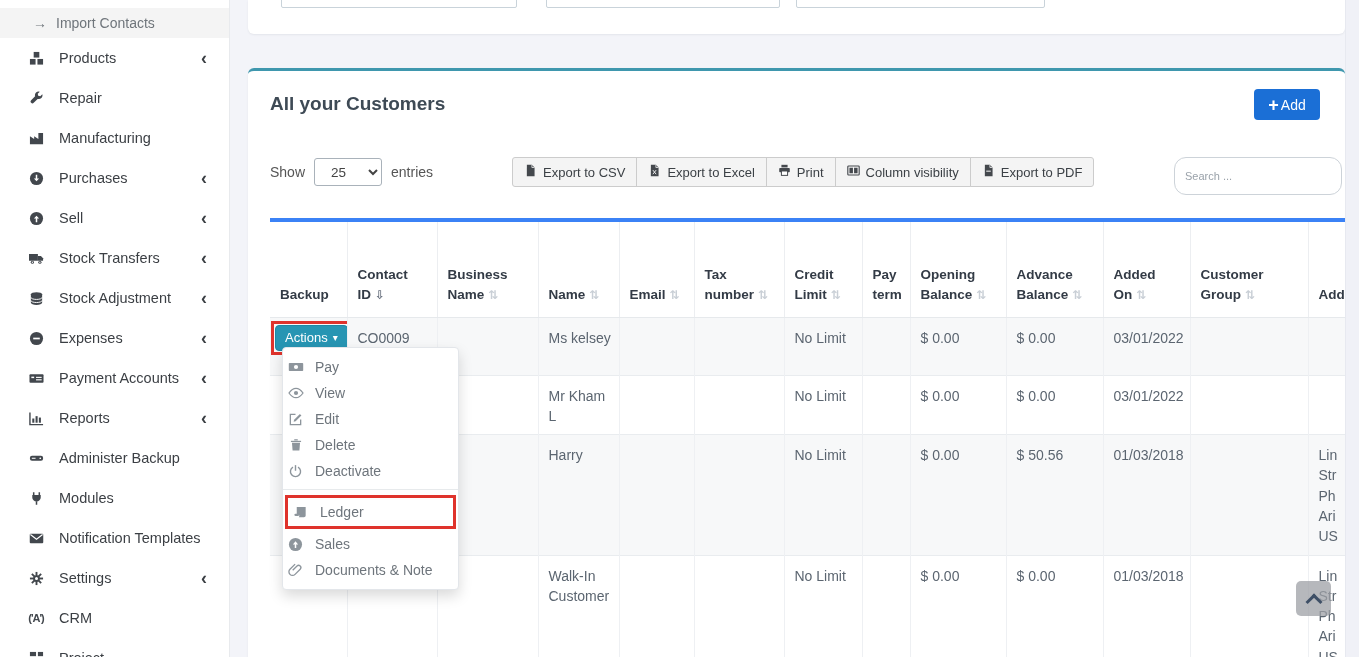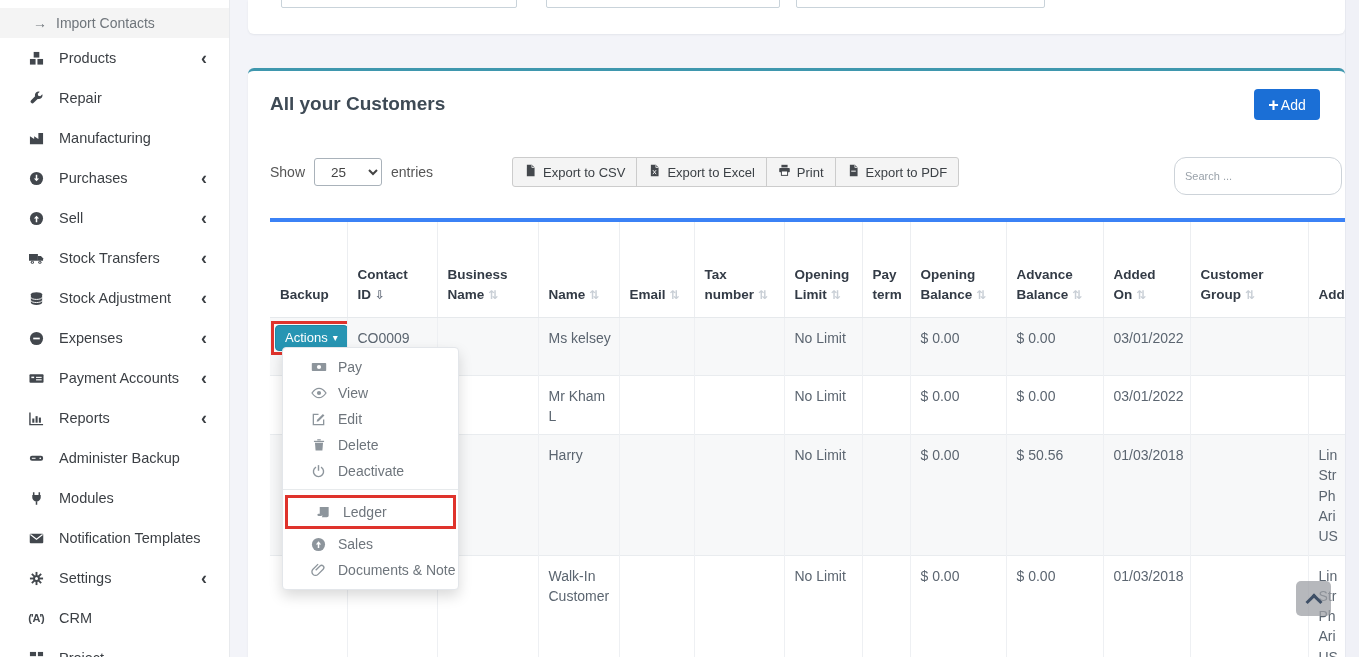--- a/index.html
+++ b/index.html
@@ -50,21 +50,21 @@
 .sort.active { color:#6b7380; }
 td.addr { white-space:pre-line; }
 
 .btn-actions { background:#2795b3; border:1px solid #1f86a2; color:#fff; font-size:13px; border-radius:4px; height:26px; padding:0 9px; display:inline-flex; align-items:center; gap:5px; cursor:pointer; font-family:inherit; }
 .caret { font-size:10px; line-height:1; }
 .red-box { display:inline-block; border:3px solid #df332c; padding:1px; margin-top:2px; margin-left:-5px; }
 td.action-cell { padding-left:6px; padding-top:1px; }
 
 
 .dropdown { position:absolute; left:282px; top:347px; width:177px; background:#fff; border:1px solid #e3e6ea; border-radius:4px; box-shadow:0 6px 14px rgba(0,0,0,.15); padding:6px 0; z-index:10; }
-.dd-item { height:26px; display:flex; align-items:center; gap:11px; padding-left:27px; font-size:14px; color:#6e757c; cursor:pointer; white-space:nowrap; }
+.dd-item { height:26px; display:flex; align-items:center; gap:11px; padding-left:4px; font-size:14px; color:#6e757c; cursor:pointer; white-space:nowrap; }
 .dd-ic { width:17px; display:inline-flex; justify-content:center; }
 svg.di { fill:#8d959c; }
 svg.di .st { fill:none; stroke:#8d959c; }
 .dd-divider { height:1px; background:#e7eaec; margin:5px 0; }
 .red-box-ledger { border:3px solid #df332c; margin:4px 2px 2px 2px; padding:1px 0; }
 
 
 .scrolltop { position:absolute; left:1296px; top:581px; width:35px; height:35px; border-radius:5px; background:rgba(158,160,165,.75); z-index:20; display:flex; align-items:center; justify-content:center; cursor:pointer; }
 .chev-up { width:12px; height:12px; border-top:3px solid #3e4f66; border-right:3px solid #3e4f66; transform:rotate(-45deg); margin-top:6px; }
 .v-scrollbar { position:absolute; right:0; top:0; width:14px; height:657px; background:#f0f1f7; border-left:1px solid #e7e9f0; z-index:30; }
@@ -284,20 +284,28 @@
         <button class="tb-btn">
           <span><svg class="ti" width="13" height="13" viewBox="0 0 16 16">
                 <rect x="4.2" y="1" width="7.6" height="3.2"></rect>
                 <rect x="1.5" y="4.8" width="13" height="5.4" rx="1"></rect>
                 <rect x="4.2" y="8.6" width="7.6" height="5.4" fill="#fff" stroke="#44484d" stroke-width="1.2"></rect>
               </svg></span>
           <span>Print</span>
         </button>
         <button class="tb-btn">
           <span><svg class="ti" width="13" height="13" viewBox="0 0 16 16">
+                <rect x="1" y="2.5" width="14" height="11" rx="1" fill="none" stroke="#44484d" stroke-width="1.4"></rect>
+                <rect x="3" y="4.6" width="4.3" height="6.8"></rect>
+                <rect x="8.7" y="4.6" width="4.3" height="6.8"></rect>
+              </svg></span>
+          <span>Column visibility</span>
+        </button>
+        <button class="tb-btn">
+          <span><svg class="ti" width="13" height="13" viewBox="0 0 16 16">
                 <path d="M3.5 1h6.2L13 4.3V15H3.5z"></path>
                 <path d="M9.7 1v3.3H13" fill="none" stroke="#fff" stroke-width=".9"></path>
                 <rect x="5.2" y="8.2" width="5.6" height="1.2" fill="#fff"></rect>
               </svg></span>
           <span>Export to PDF</span>
         </button>
       </div>
       <input class="search-input" placeholder="Search ..." style="">
     </div>
 
@@ -319,21 +327,21 @@
             <col style="width:37px">
         </colgroup>
         <thead>
           <tr style="height:97px;">
             <th><span>Backup</span></th>
             <th><span>Contact ID</span><span class="sort active">⇩</span></th>
             <th><span>Business Name</span><span class="sort">⇅</span></th>
             <th><span>Name</span><span class="sort">⇅</span></th>
             <th><span>Email</span><span class="sort">⇅</span></th>
             <th><span>Tax number</span><span class="sort">⇅</span></th>
-            <th><span>Opening Limit</span><span class="sort">⇅</span></th>
+            <th><span>Credit Limit</span><span class="sort">⇅</span></th>
             <th><span>Pay term</span></th>
             <th><span>Opening Balance</span><span class="sort">⇅</span></th>
             <th><span>Advance Balance</span><span class="sort">⇅</span></th>
             <th><span>Added On</span><span class="sort">⇅</span></th>
             <th><span>Customer Group</span><span class="sort">⇅</span></th>
             <th><span>Address</span></th>
           </tr>
         </thead>
         <tbody>
           <tr style="height:58px;">

